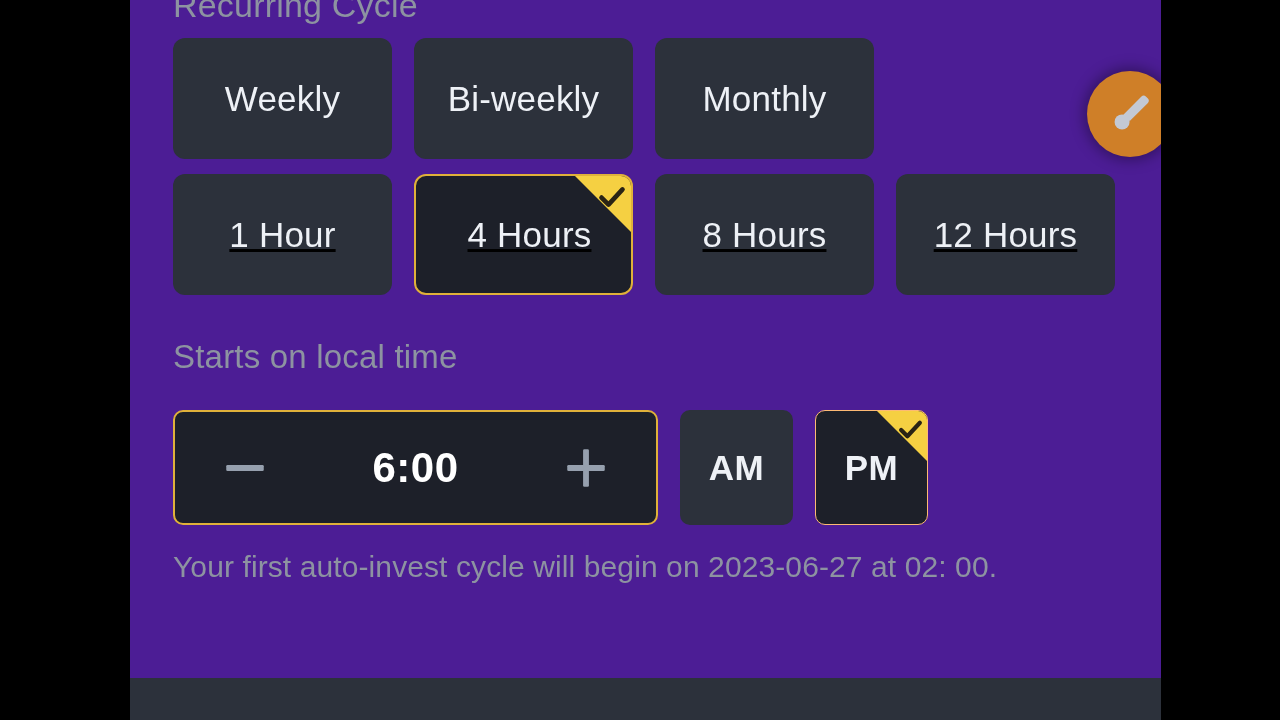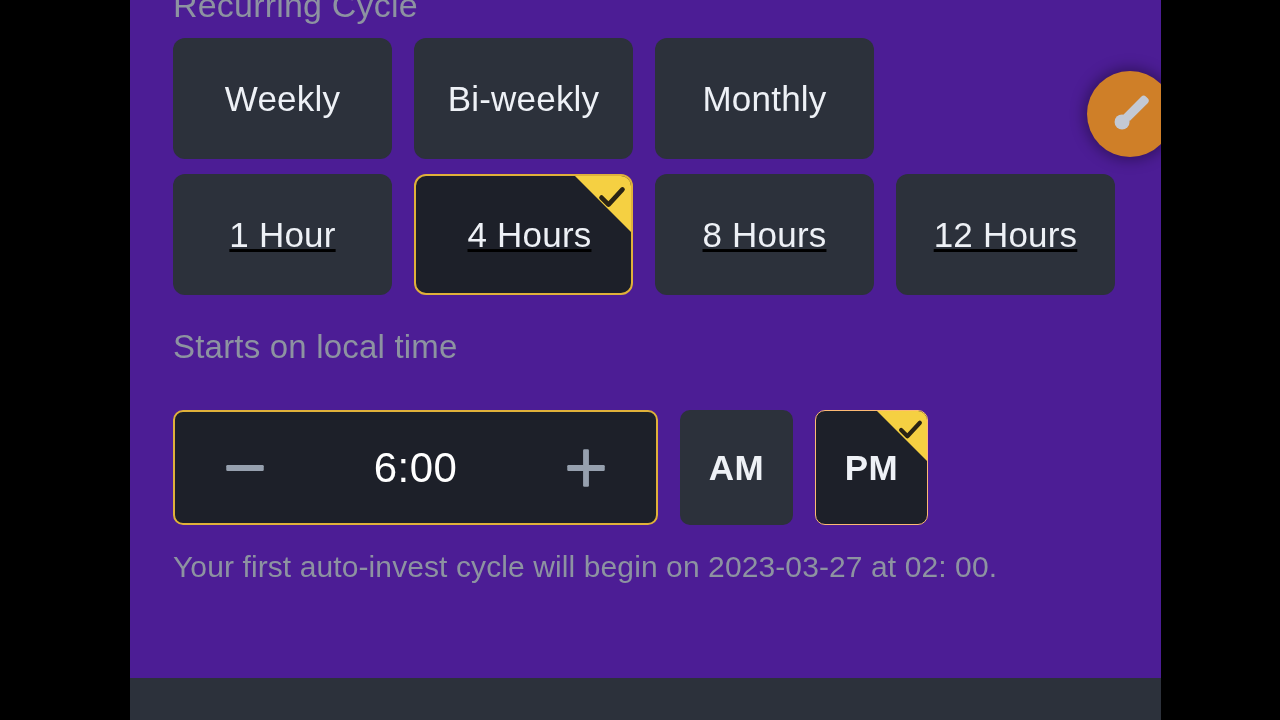--- a/index.html
+++ b/index.html
@@ -106,21 +106,21 @@
     top: 7px;
     right: 5px;
     width: 28px;
     height: 28px;
   }
 
   
   .sub-title {
     position: absolute;
     left: 43px;
-    top: 328px;
+    top: 338px;
     font-size: 33px;
     font-weight: 400;
     color: #8d93a1;
     letter-spacing: 0.2px;
     white-space: nowrap;
   }
 
   .time-row {
     position: absolute;
     left: 43px;
@@ -146,21 +146,21 @@
     width: 56px;
     height: 56px;
     display: flex;
     align-items: center;
     justify-content: center;
     flex: 0 0 auto;
   }
   .step-btn svg { display: block; }
   .time-val {
     font-size: 42px;
-    font-weight: 400;
+    font-weight: 700;
     color: #ffffff;
     letter-spacing: 0.5px;
     flex: 1 1 auto;
     text-align: center;
   }
 
   .ampm {
     position: relative;
     width: 113px;
     height: 115px;
@@ -308,21 +308,21 @@
         <span class="corner">
           <svg viewBox="0 0 24 24">
             <path d="M3 12.5 L9 18.5 L21 5.5" fill="none" stroke="#2a2414" stroke-width="4" stroke-linecap="round" stroke-linejoin="round"></path>
           </svg>
         </span>
         <span class="lbl">PM</span>
       </div>
 
     </div>
 
-    <div class="note">Your first auto-invest cycle will begin on 2023-03-27 at 02: 00.</div>
+    <div class="note">Your first auto-invest cycle will begin on 2023-06-27 at 02: 00.</div>
 
     <div class="fab">
       <svg width="50" height="50" viewBox="0 0 24 24">
         <path d="M19.6 3.6 L20.6 4.6 C21.2 5.2 21.2 6.1 20.6 6.7 L11.9 15.4 L8.8 12.3 L17.5 3.6 C18.1 3 19 3 19.6 3.6 Z" fill="#c3c9d4"></path>
         <circle cx="8.2" cy="15.8" r="3.6" fill="#c3c9d4"></circle>
       </svg>
     </div>
 
     <div class="bottom-bar"></div>
 

